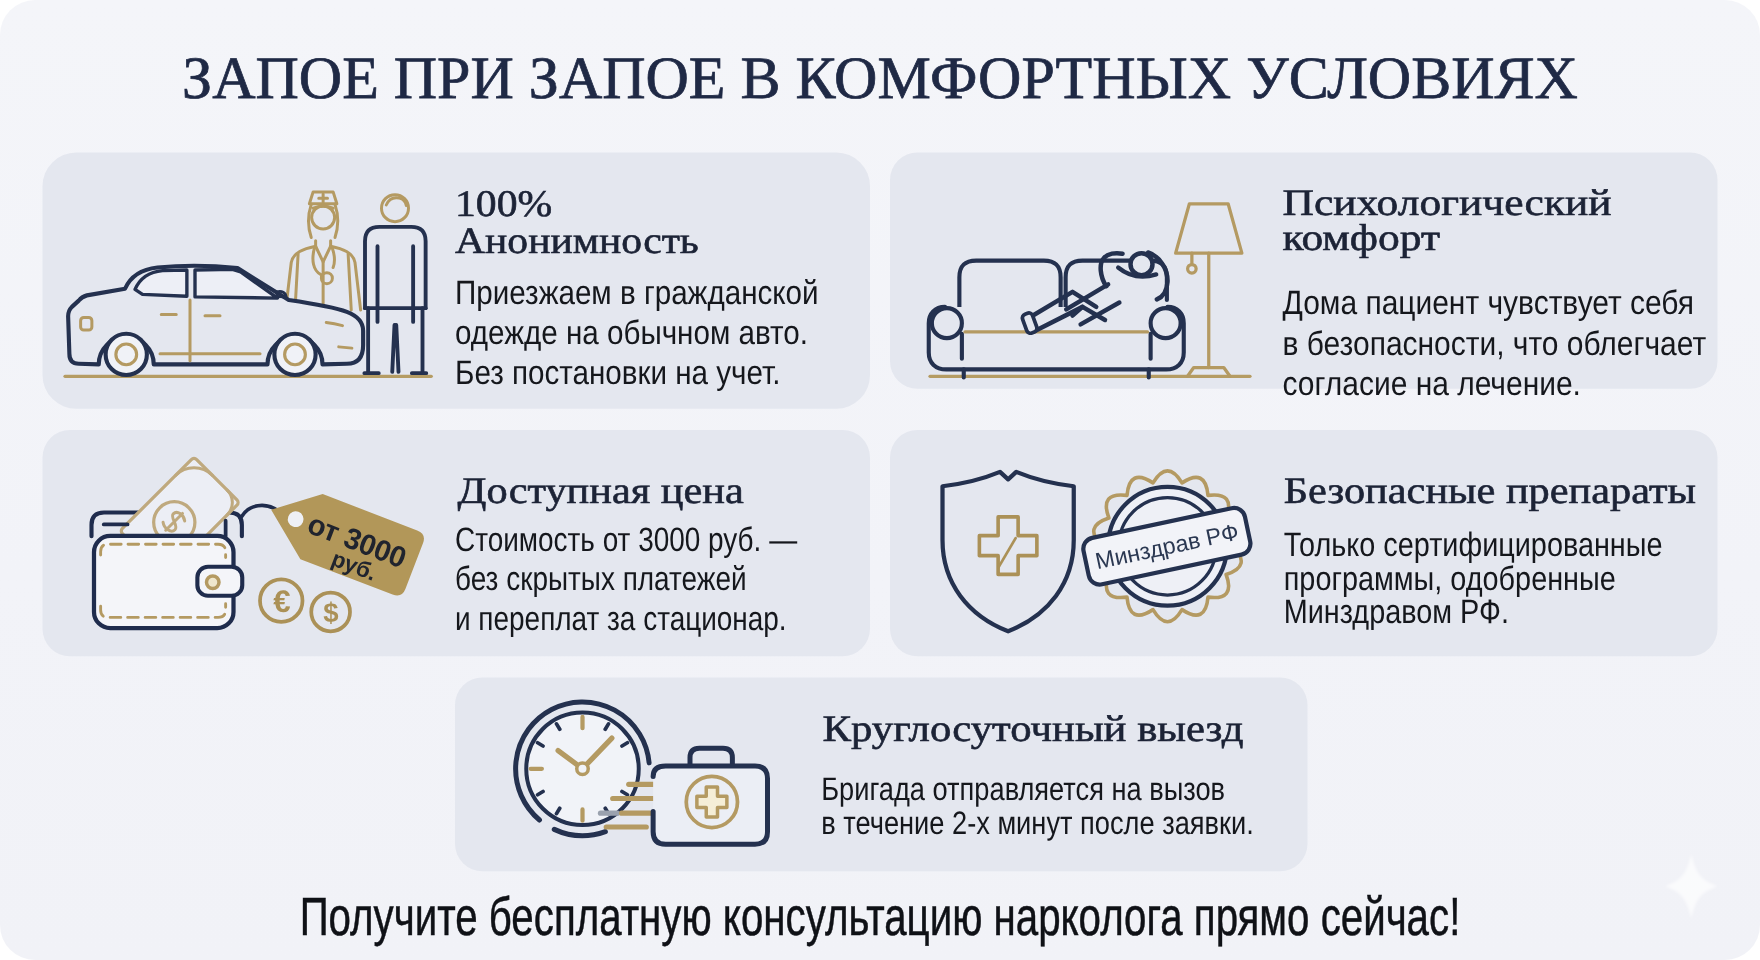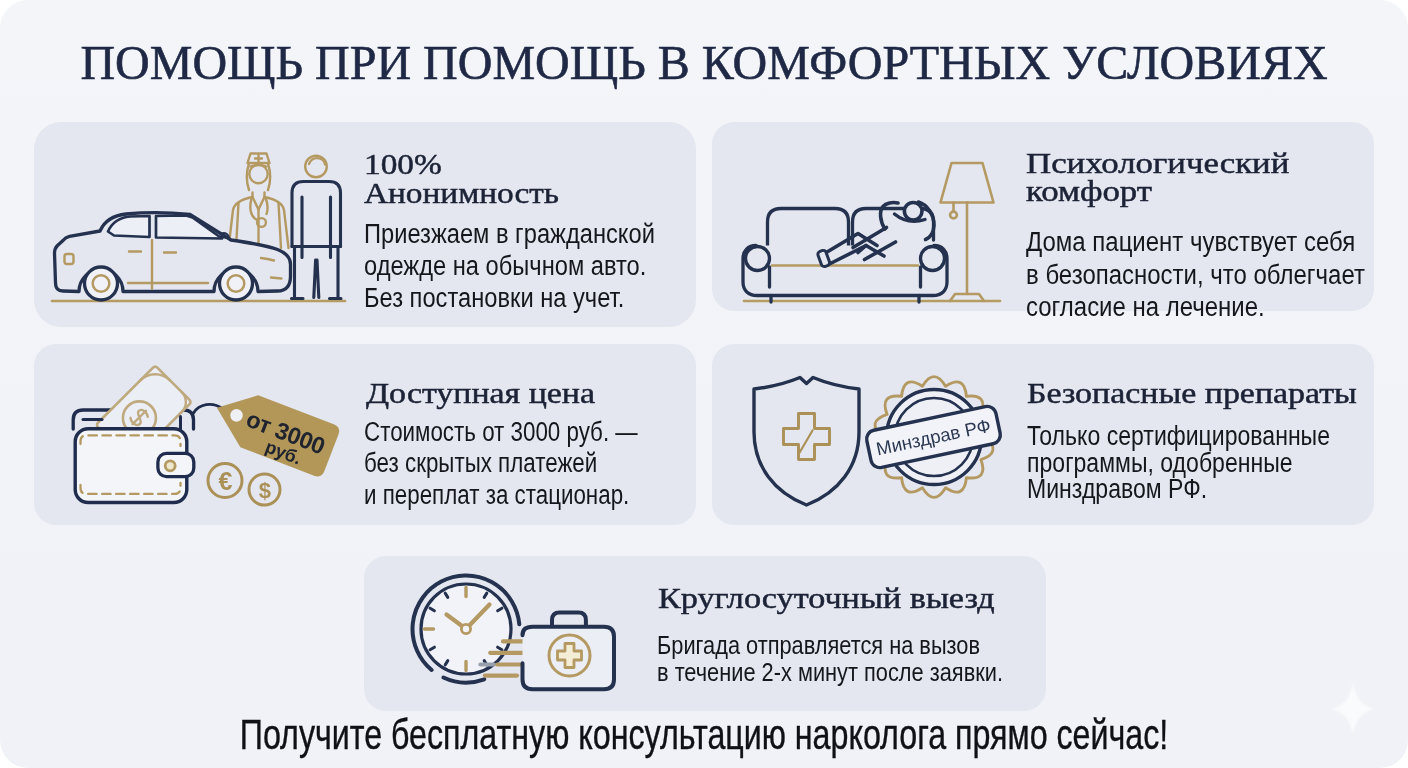--- a/index.html
+++ b/index.html
@@ -9,35 +9,35 @@
        border-radius:28px;
        background:linear-gradient(180deg,#f4f5f9 0%,#f2f3f8 60%,#f1f2f7 100%);}
   .title{position:absolute;left:0;top:32.5px;width:1408px;text-align:center;
        font-family:"Liberation Serif",serif;font-size:48px;line-height:60px;
        color:#1f2945;white-space:nowrap;-webkit-text-stroke:0.6px #1f2945;}
   .card{position:absolute;background:#e4e7ef;border-radius:22px;}
   .c1{left:34px;top:122px;width:662px;height:205px;border-radius:27px;}
   .c2{left:712px;top:122px;width:662px;height:189px;}
   .c3{left:34px;top:344px;width:662px;height:181px;}
   .c4{left:712px;top:344px;width:662px;height:181px;}
-  .c5{left:364px;top:556px;width:682px;height:155px;}
+  .c5{left:364px;top:542px;width:682px;height:155px;}
   .card svg{position:absolute;left:0;top:0;}
   h2{position:absolute;margin:0;font-family:"Liberation Serif",serif;
      font-weight:normal;font-size:30px;line-height:28.2px;color:#1c2336;
      white-space:nowrap;transform-origin:left top;-webkit-text-stroke:0.5px #1c2336;}
   p{position:absolute;margin:0;font-size:27px;line-height:31.9px;color:#15171c;
      white-space:nowrap;transform-origin:left top;}
   .bottom{position:absolute;left:0;top:709px;width:1408px;text-align:center;
      font-size:43px;line-height:50px;color:#0f1116;white-space:nowrap;
      transform:scaleX(0.749);transform-origin:center top;-webkit-text-stroke:0.4px #0f1116;}
 </style>
 </head>
 <body>
 <div class="panel"></div>
-<div class="title">ПОМОЩЬ ПРИ ПОМОЩЬ В КОМФОРТНЫХ УСЛОВИЯХ</div>
+<div class="title">ЗАПОЕ ПРИ ЗАПОЕ В КОМФОРТНЫХ УСЛОВИЯХ</div>
 
 <div class="card c1">
   <svg width="662" height="205" viewBox="34 122 662 205" fill="none">
   <g stroke-linecap="round" stroke-linejoin="round">
 
     <path d="M 52,301 L 345,301" stroke="#b59c63" stroke-width="2.6"></path>
 
     <g stroke="#b49a62" stroke-width="2.4">
       <path d="M 247.5,163 L 250.5,153.5 L 266.5,153.5 L 269.5,163 Z"></path>
       <path d="M 255,158.5 L 262,158.5 M 258.5,155.2 L 258.5,161.8"></path>

